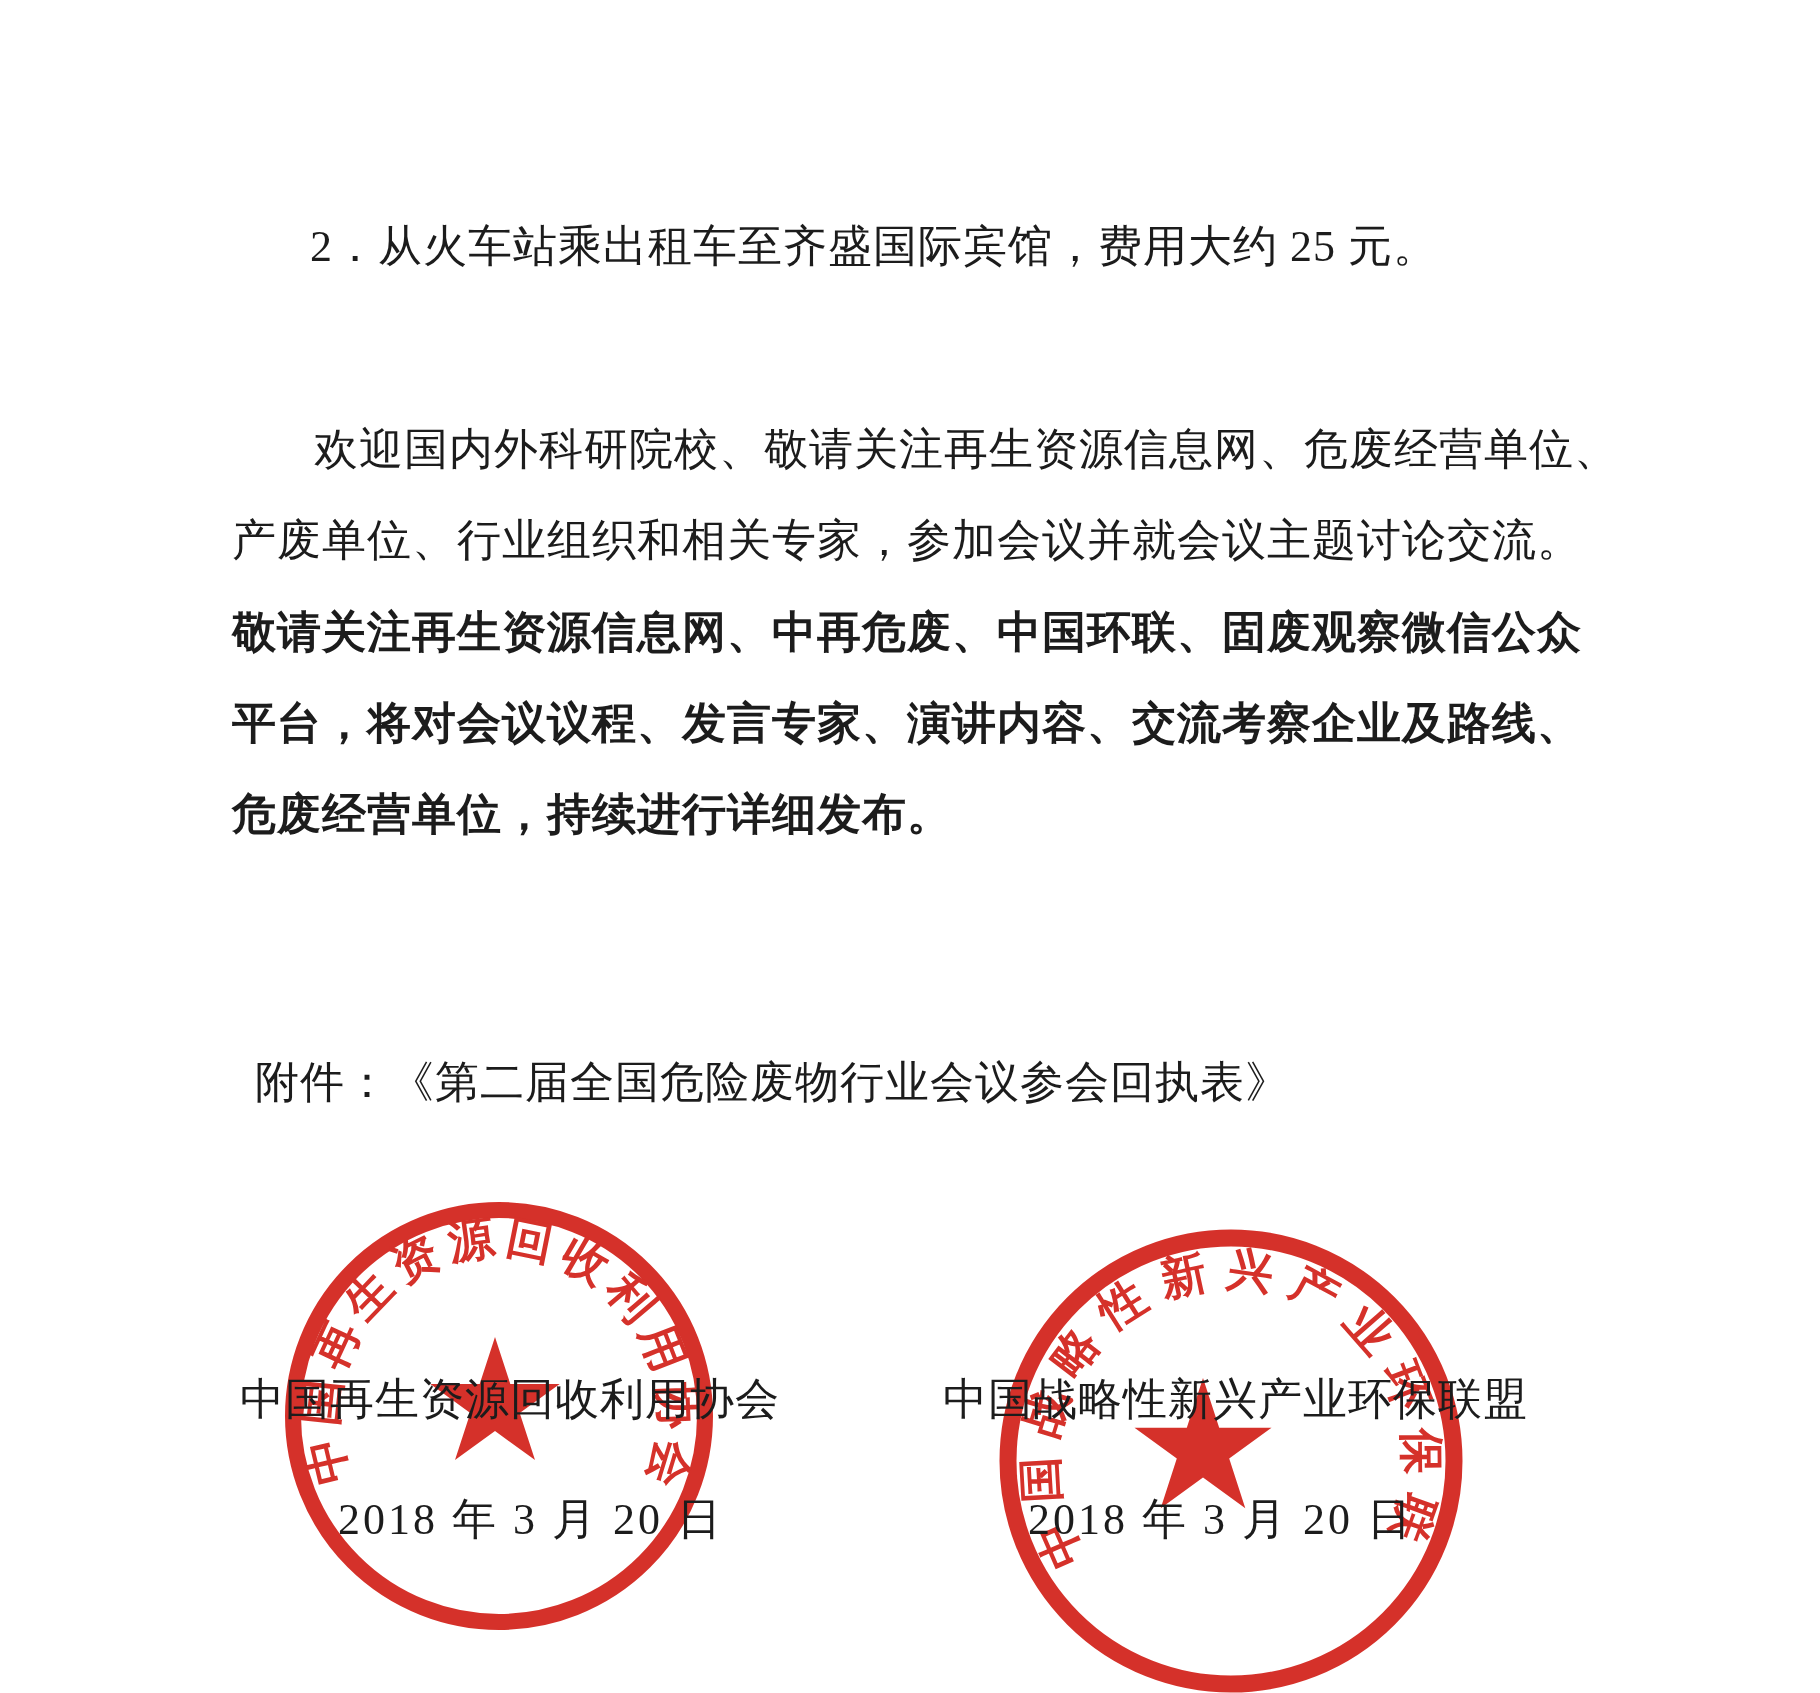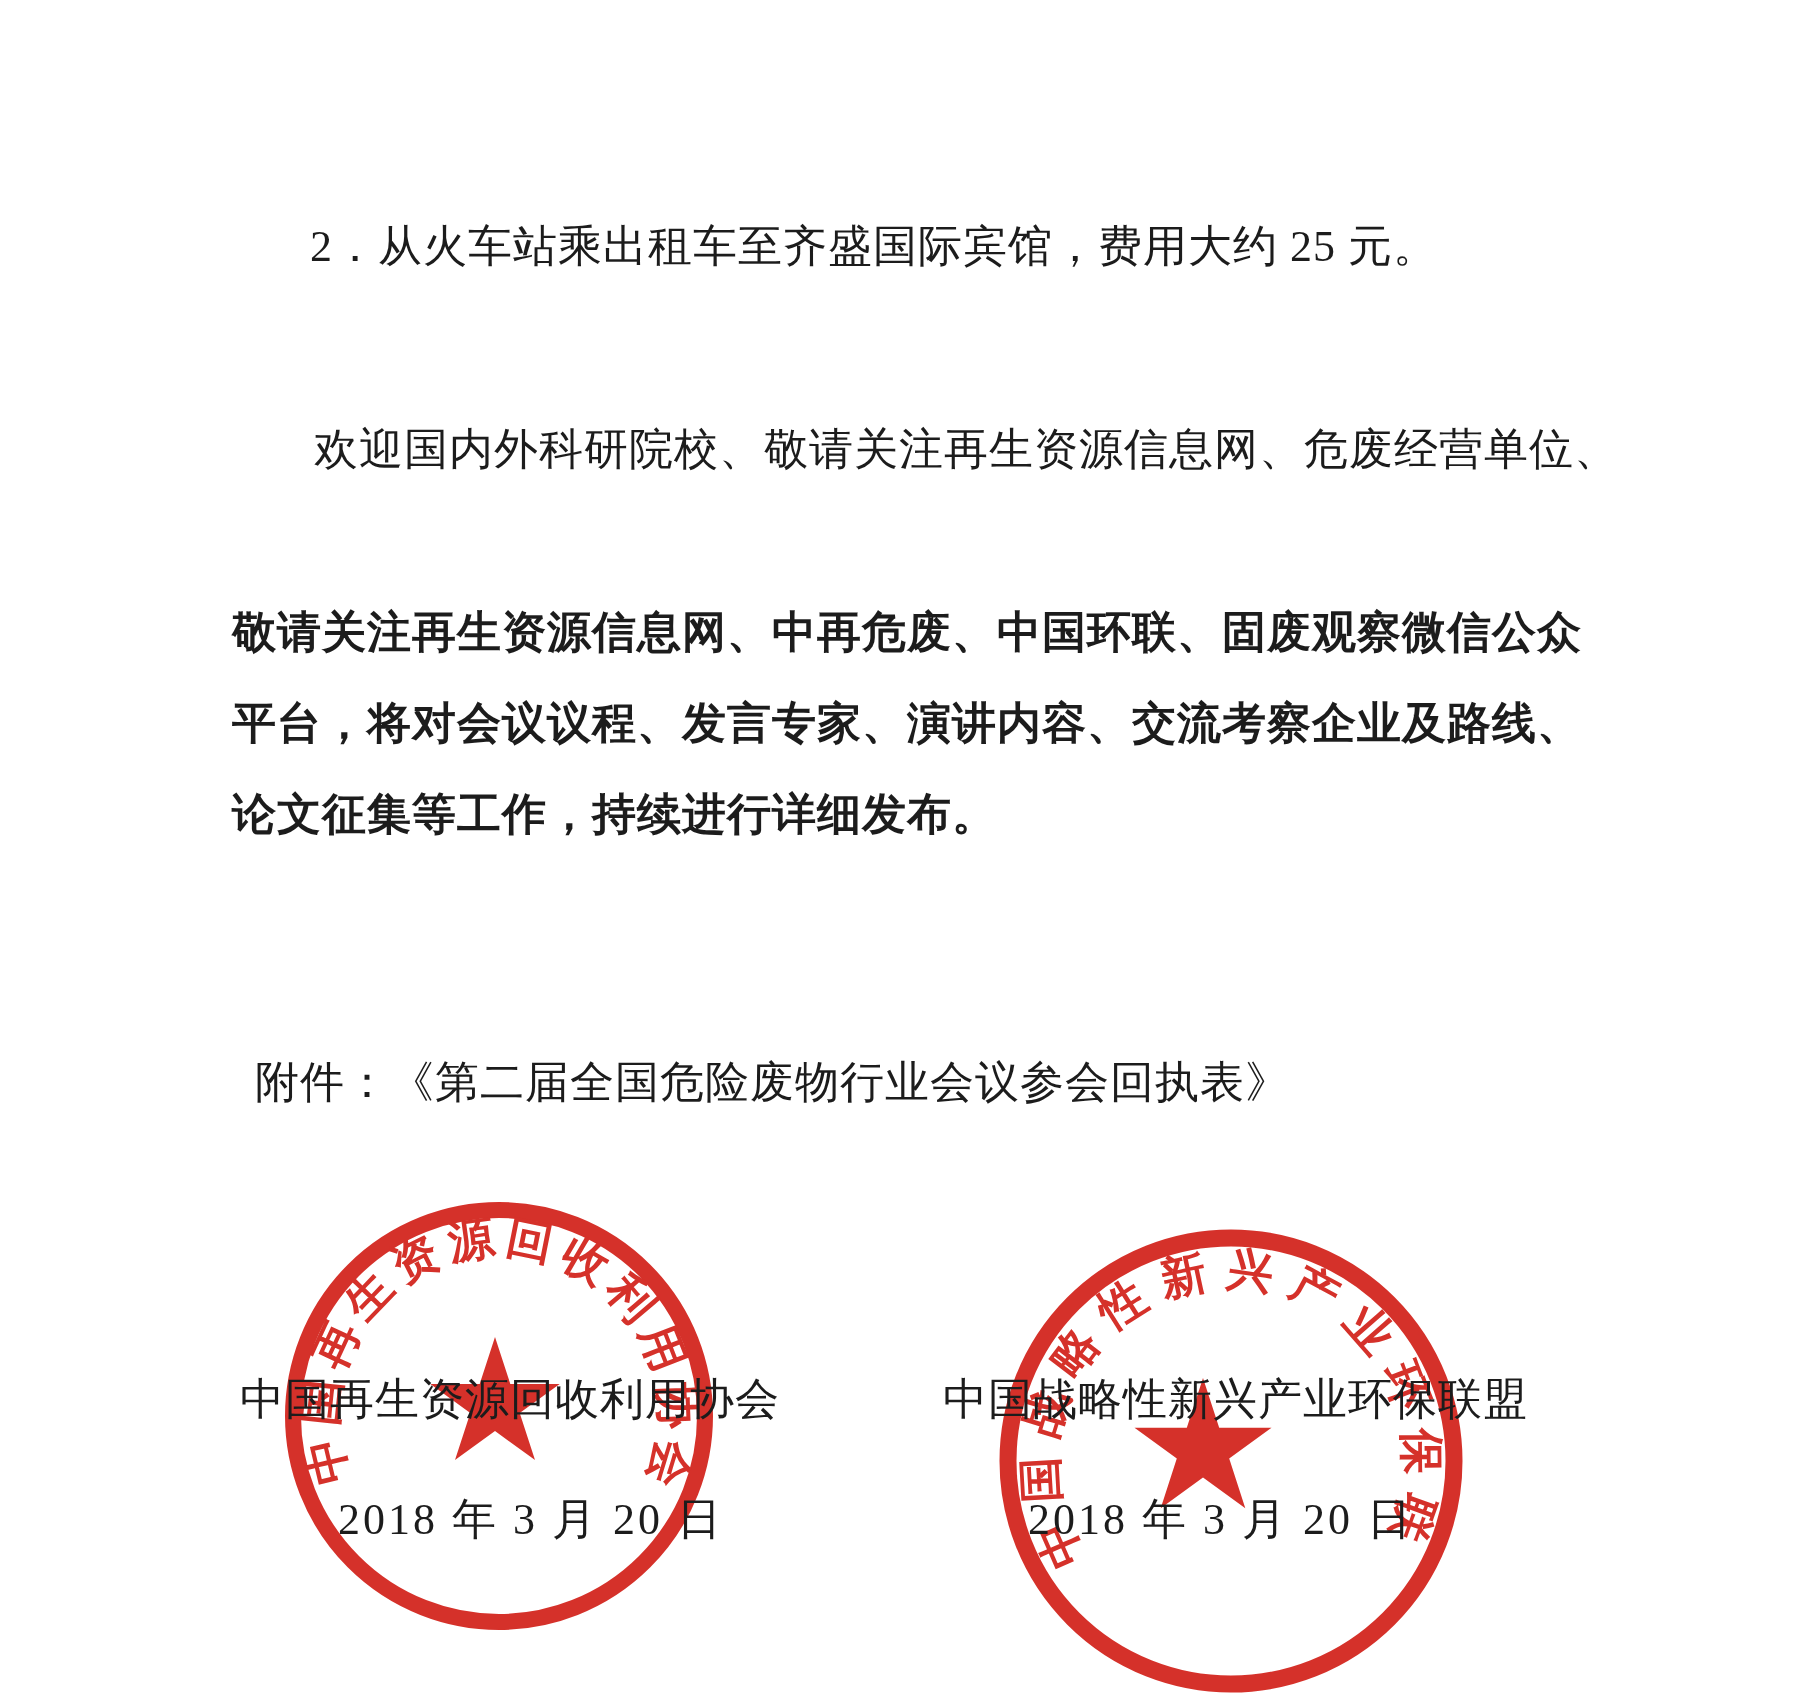--- a/index.html
+++ b/index.html
@@ -46,26 +46,27 @@
 </style>
 </head>
 <body>
 
 <div class="page">
 
   <div class="txt-line" style="left:310px; top:225px;">2．从火车站乘出租车至齐盛国际宾馆，费用大约 25 元。</div>
 
   <div class="txt-line" style="left:314px; top:428px;">欢迎国内外科研院校、敬请关注再生资源信息网、危废经营单位、</div>
 
+  <div class="txt-line" style="left:232px; top:519px;">产废单位、行业组织和相关专家，参加会议并就会议主题讨论交流。</div>
 
   <div class="txt-line bold" style="left:232px; top:611px;text-align:center;">敬请关注再生资源信息网、中再危废、中国环联、固废观察微信公众</div>
 
   <div class="txt-line bold" style="left:232px; top:702px;">平台，将对会议议程、发言专家、演讲内容、交流考察企业及路线、</div>
 
-  <div class="txt-line bold" style="left:232px; top:793px;">论文征集等工作，持续进行详细发布。</div>
+  <div class="txt-line bold" style="left:232px; top:793px;">危废经营单位，持续进行详细发布。</div>
 
   <div class="txt-line" style="left:255px; top:1061px;">附件：《第二届全国危险废物行业会议参会回执表》</div>
 
   <svg class="seal" style="left:283px; top:1200px;" width="432" height="432" viewBox="0 0 432 432">
     <circle class="seal-ring" cx="216" cy="216" r="206"></circle>
     <polygon class="seal-star" points="212,137 227.3,184 276.7,184 236.7,213 252,260 212,231 172,260 187.3,213 147.3,184 196.7,184"></polygon>
     <defs>
       <path id="arc-left" d="M 69.2 284.5 A 162 162 0 1 1 362.8 284.5" fill="none"></path>
     </defs>
     <text class="seal-arc-text arc-left">

